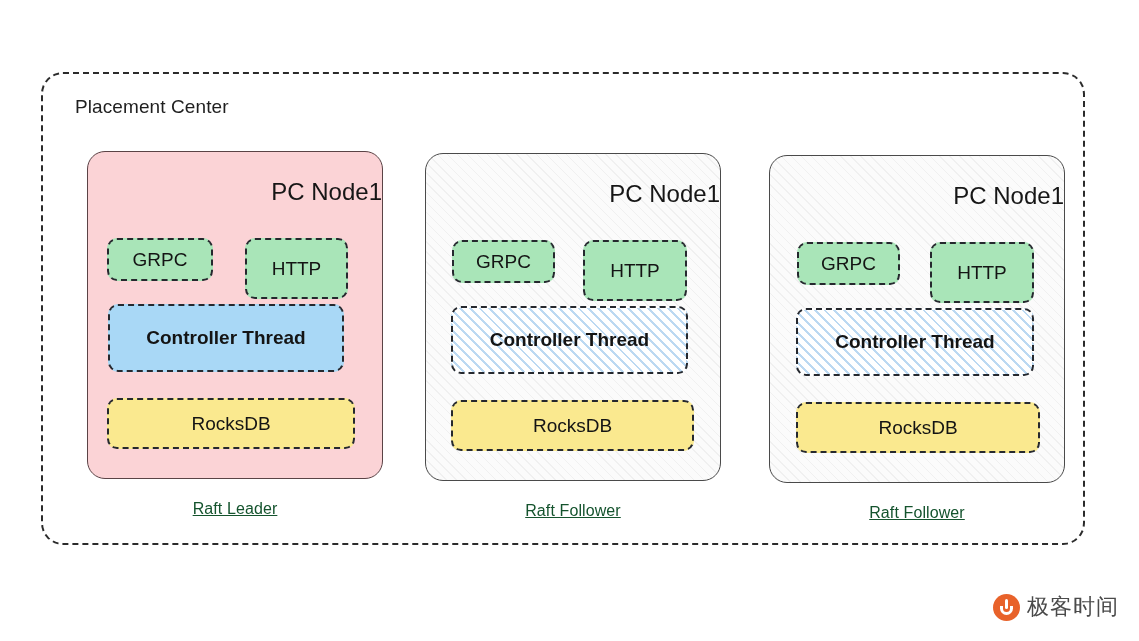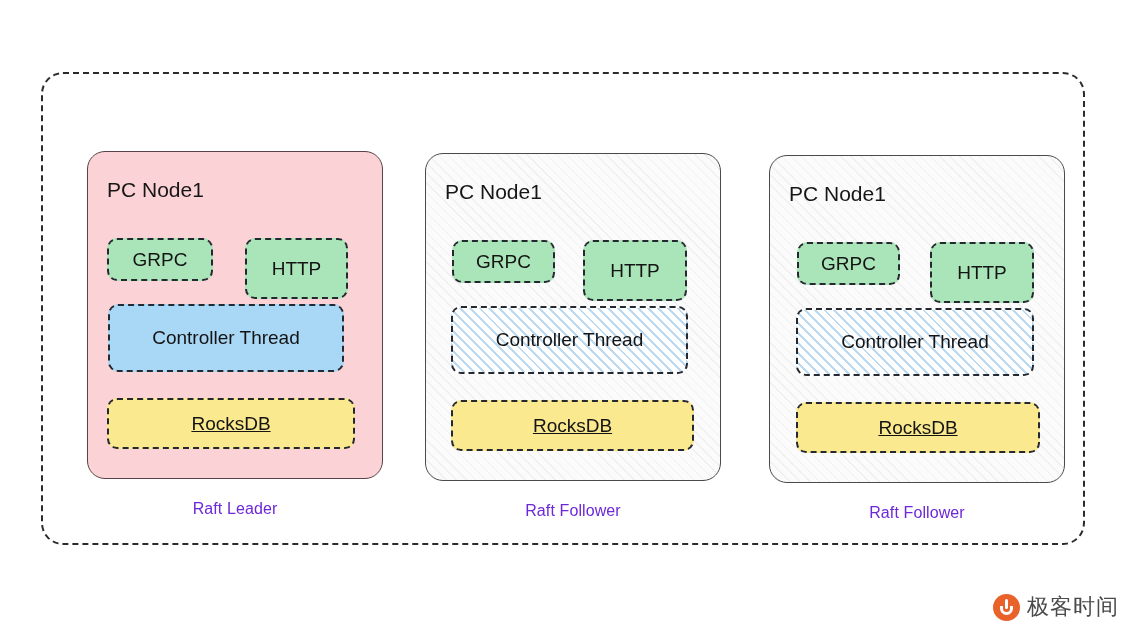--- a/index.html
+++ b/index.html
@@ -70,24 +70,23 @@
       ),
       #fbfbfb;
     border-color: #4a4a4a;
   }
 
   .node-title {
     position: absolute;
     left: 0;
     right: 0;
     top: 26px;
-    text-align: left;
-    font-size: 21px;
+    text-align: right;
+    font-size: 24px;
     color: #161616;
-    padding-left: 19px;
   }
 
   
   .svc {
     position: absolute;
     border: 2.4px dashed #25282e;
     border-radius: 10px;
     box-sizing: border-box;
     display: flex;
     align-items: center;
@@ -109,58 +108,59 @@
     width: 103px;
     height: 61px;
     background: #a9e5b8;
   }
   .svc-controller {
     left: 20px;
     top: 152px;
     width: 236px;
     height: 68px;
     background: #a9d8f6;
+    font-weight: bold;
   }
   .svc-controller.hatched {
     background:
       repeating-linear-gradient(
         45deg,
         #bcd9f2 0px,
         #bcd9f2 2px,
         #ffffff 2px,
         #ffffff 7px
       );
   }
   .svc-rocksdb {
     left: 19px;
     top: 246px;
     width: 248px;
     height: 51px;
     background: #fae98f;
-    text-decoration: underline;
   }
 
   
   #node-col-1 .svc-grpc      { left: 26px;  top: 86px;  width: 103px; }
   #node-col-1 .svc-http      { left: 157px; top: 86px;  width: 104px; }
   #node-col-1 .svc-controller{ left: 25px;  top: 152px; width: 237px; }
   #node-col-1 .svc-rocksdb   { left: 25px;  top: 246px; width: 243px; }
 
   #node-col-2 .svc-grpc      { left: 27px;  top: 86px;  width: 103px; }
   #node-col-2 .svc-http      { left: 160px; top: 86px;  width: 104px; }
   #node-col-2 .svc-controller{ left: 26px;  top: 152px; width: 238px; }
   #node-col-2 .svc-rocksdb   { left: 26px;  top: 246px; width: 244px; }
 
   
   .node-role {
     text-align: center;
     font-size: 16px;
-    color: #6d28d9;
+    color: #14532d;
     margin-top: 21px;
     letter-spacing: 0.1px;
+    text-decoration: underline;
   }
 
   
   #watermark {
     position: absolute;
     left: 993px;
     top: 592px;
     display: flex;
     align-items: center;
     gap: 7px;
@@ -200,20 +200,21 @@
     color: #4a4a4a;
     letter-spacing: 1px;
     white-space: nowrap;
   }
 </style>
 </head>
 <body>
 
 <div id="placement-center">
 
+  <div id="placement-center-title">Placement Center</div>
 
   <div class="node-col" id="node-col-0">
     <div class="node-box leader">
       <div class="node-title">PC Node1</div>
       <div class="svc svc-grpc">GRPC</div>
       <div class="svc svc-http">HTTP</div>
       <div class="svc svc-controller">Controller Thread</div>
       <div class="svc svc-rocksdb">RocksDB</div>
     </div>
     <div class="node-role">Raft Leader</div>

